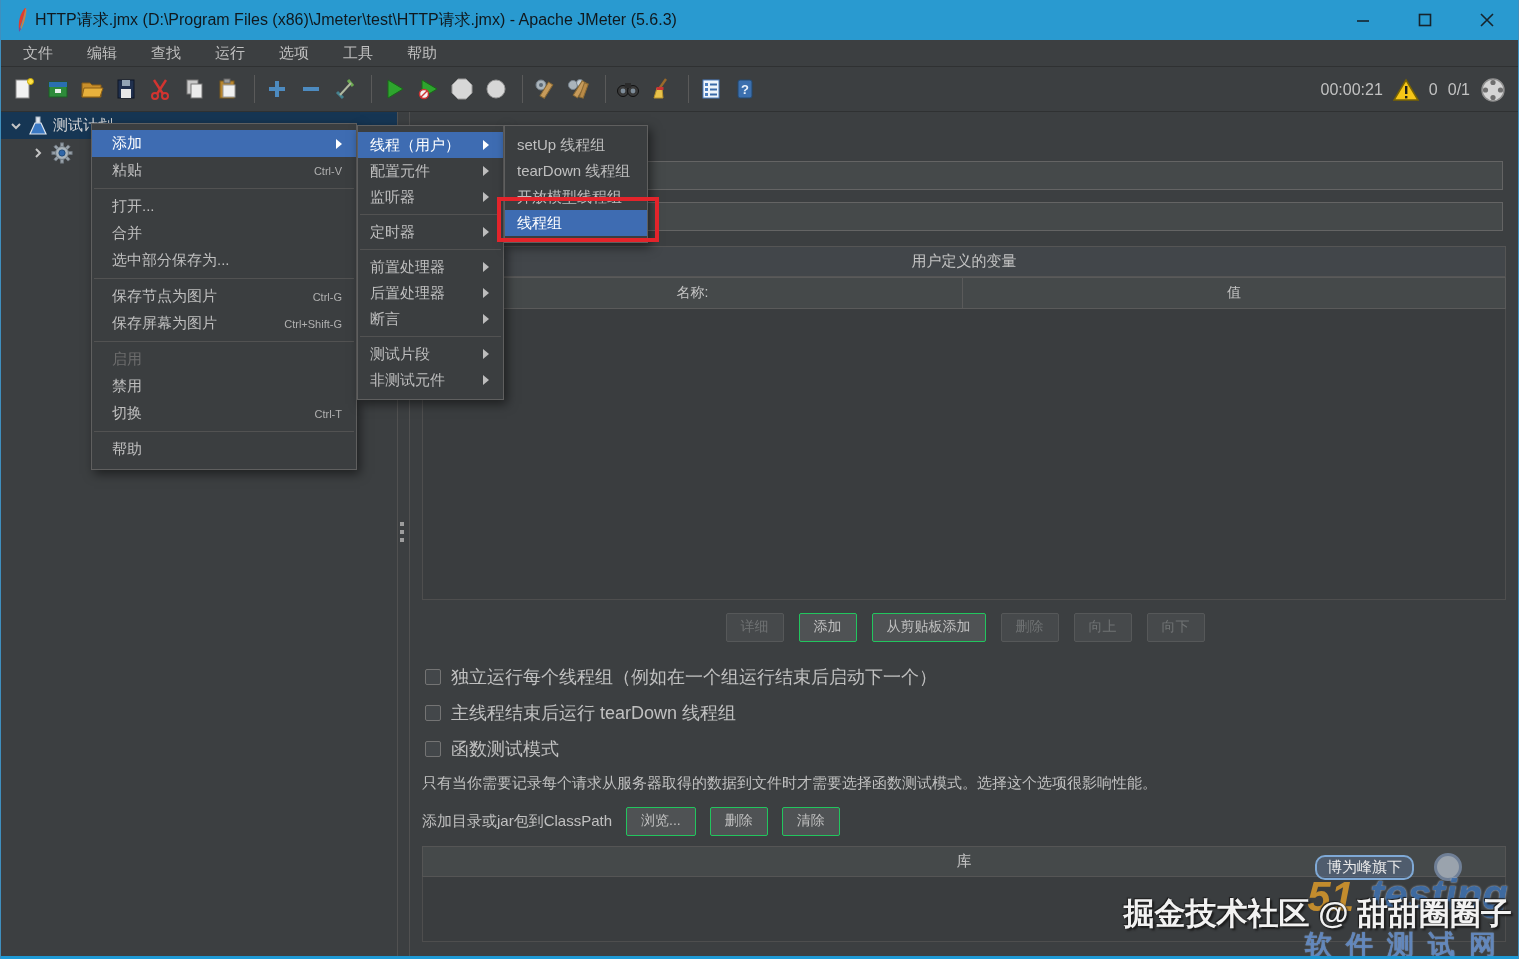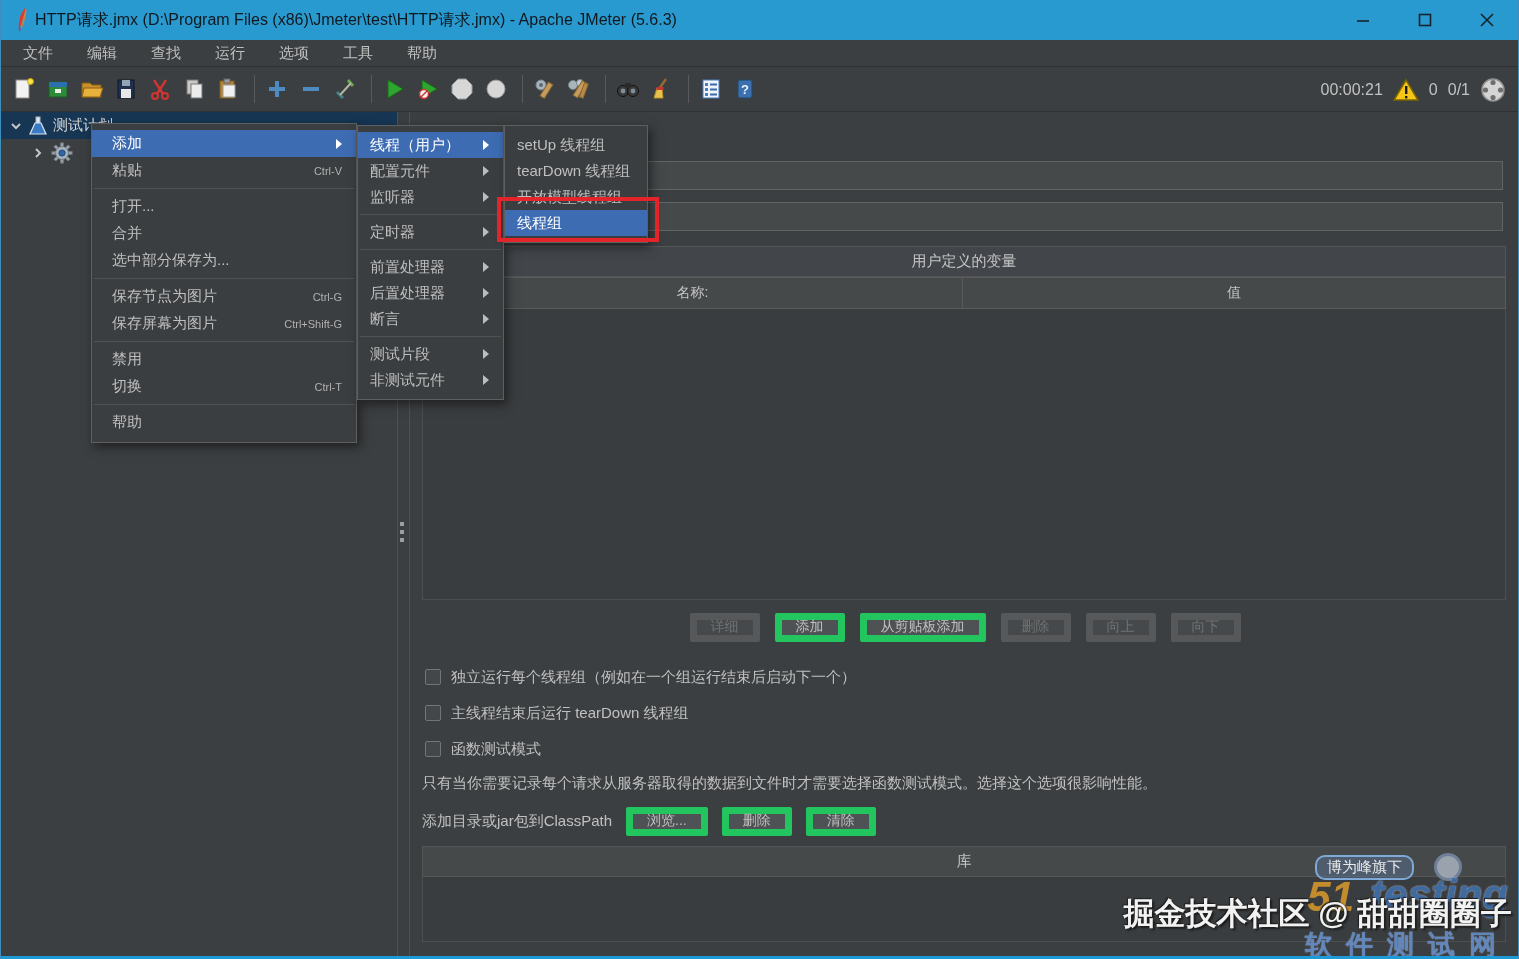--- a/index.html
+++ b/index.html
@@ -43,26 +43,26 @@
   .main-panel { position:relative; flex:1; height:100%; background:#3c3f41; }
   .text-field { position:absolute; left:15px; right:17px; height:29px; background:#45494a; border:1px solid #646464; color:#bbb; font-size:14px; padding:0 6px; }
   .udv-title { position:absolute; left:12px; right:14px; top:134px; height:31px; background:#42464a; border:1px solid #555;
                color:#c4c4c4; font-size:15px; display:flex; align-items:center; justify-content:center; }
   .udv-header { position:absolute; left:12px; right:14px; top:165px; height:32px; display:flex; }
   .udv-th { background:#45494a; border:1px solid #5a5a5a; color:#c4c4c4; font-size:14px; display:flex; align-items:center; justify-content:center; }
   .udv-th.c1 { width:49.8%; border-right:none; }
   .udv-th.c2 { flex:1; }
   .udv-body { position:absolute; left:12px; right:14px; top:197px; height:291px; background:#3a3d3f; border:1px solid #4e4e4e; border-top:none; }
   .btn-row { position:absolute; left:0; right:0; top:500px; height:30px; display:flex; align-items:center; justify-content:center; gap:15px; }
-  .jbtn { height:29px; background:#4f5254; border:7px solid #22c55e; border-radius:2px; color:#bfbfbf; font-size:14px; padding:0 14px;
+  .jbtn { height:29px; background:#4f5254; border:1px solid #22c55e; border-radius:2px; color:#bfbfbf; font-size:14px; padding:0 14px;
           display:flex; align-items:center; justify-content:center; white-space:nowrap;text-align:center; }
   .jbtn.disabled { color:#6f7273; border-color:#565859; background:#46494b; }
   .cb-row { position:absolute; left:15px; height:20px; display:flex; align-items:center; gap:10px; }
   .cb-box { width:16px; height:16px; background:#43474a; border:1px solid #747474; border-radius:2px; }
-  .cb-label { color:#c0c0c0; font-size:15px; white-space:nowrap; }
+  .cb-label { color:#c0c0c0; font-size:18px; white-space:nowrap; }
   .note-text { position:absolute; left:12px; top:662px; color:#c0c0c0; font-size:15px; white-space:nowrap; }
   .classpath-row { position:absolute; left:12px; top:694px; height:30px; display:flex; align-items:center; gap:14px; }
   .classpath-label { color:#c0c0c0; font-size:15px; }
   .lib-title { position:absolute; left:12px; right:14px; top:734px; height:31px; background:#45494a; border:1px solid #555;
                color:#c4c4c4; font-size:15px; display:flex; align-items:center; justify-content:center; }
   .lib-body { position:absolute; left:12px; right:14px; top:765px; height:65px; background:#3a3d3f; border:1px solid #4e4e4e; border-top:none; }
 
   
   .menu { position:absolute; background:#3b3e40; border:1px solid #5f5f5f; box-shadow:3px 4px 10px rgba(0,0,0,.5); padding:6px 0; z-index:30; }
   .menu.ctx { left:90px; top:123px; width:266px; }
@@ -402,20 +402,23 @@
     <div class="msep"></div>
     <div class="mi">
       <span class="mi-label">保存节点为图片</span>
       <span class="mi-short">Ctrl-G</span>
     </div>
     <div class="mi">
       <span class="mi-label">保存屏幕为图片</span>
       <span class="mi-short">Ctrl+Shift-G</span>
     </div>
     <div class="msep"></div>
+    <div class="mi off">
+      <span class="mi-label">启用</span>
+    </div>
     <div class="mi">
       <span class="mi-label">禁用</span>
     </div>
     <div class="mi">
       <span class="mi-label">切换</span>
       <span class="mi-short">Ctrl-T</span>
     </div>
     <div class="msep"></div>
     <div class="mi">
       <span class="mi-label">帮助</span>

